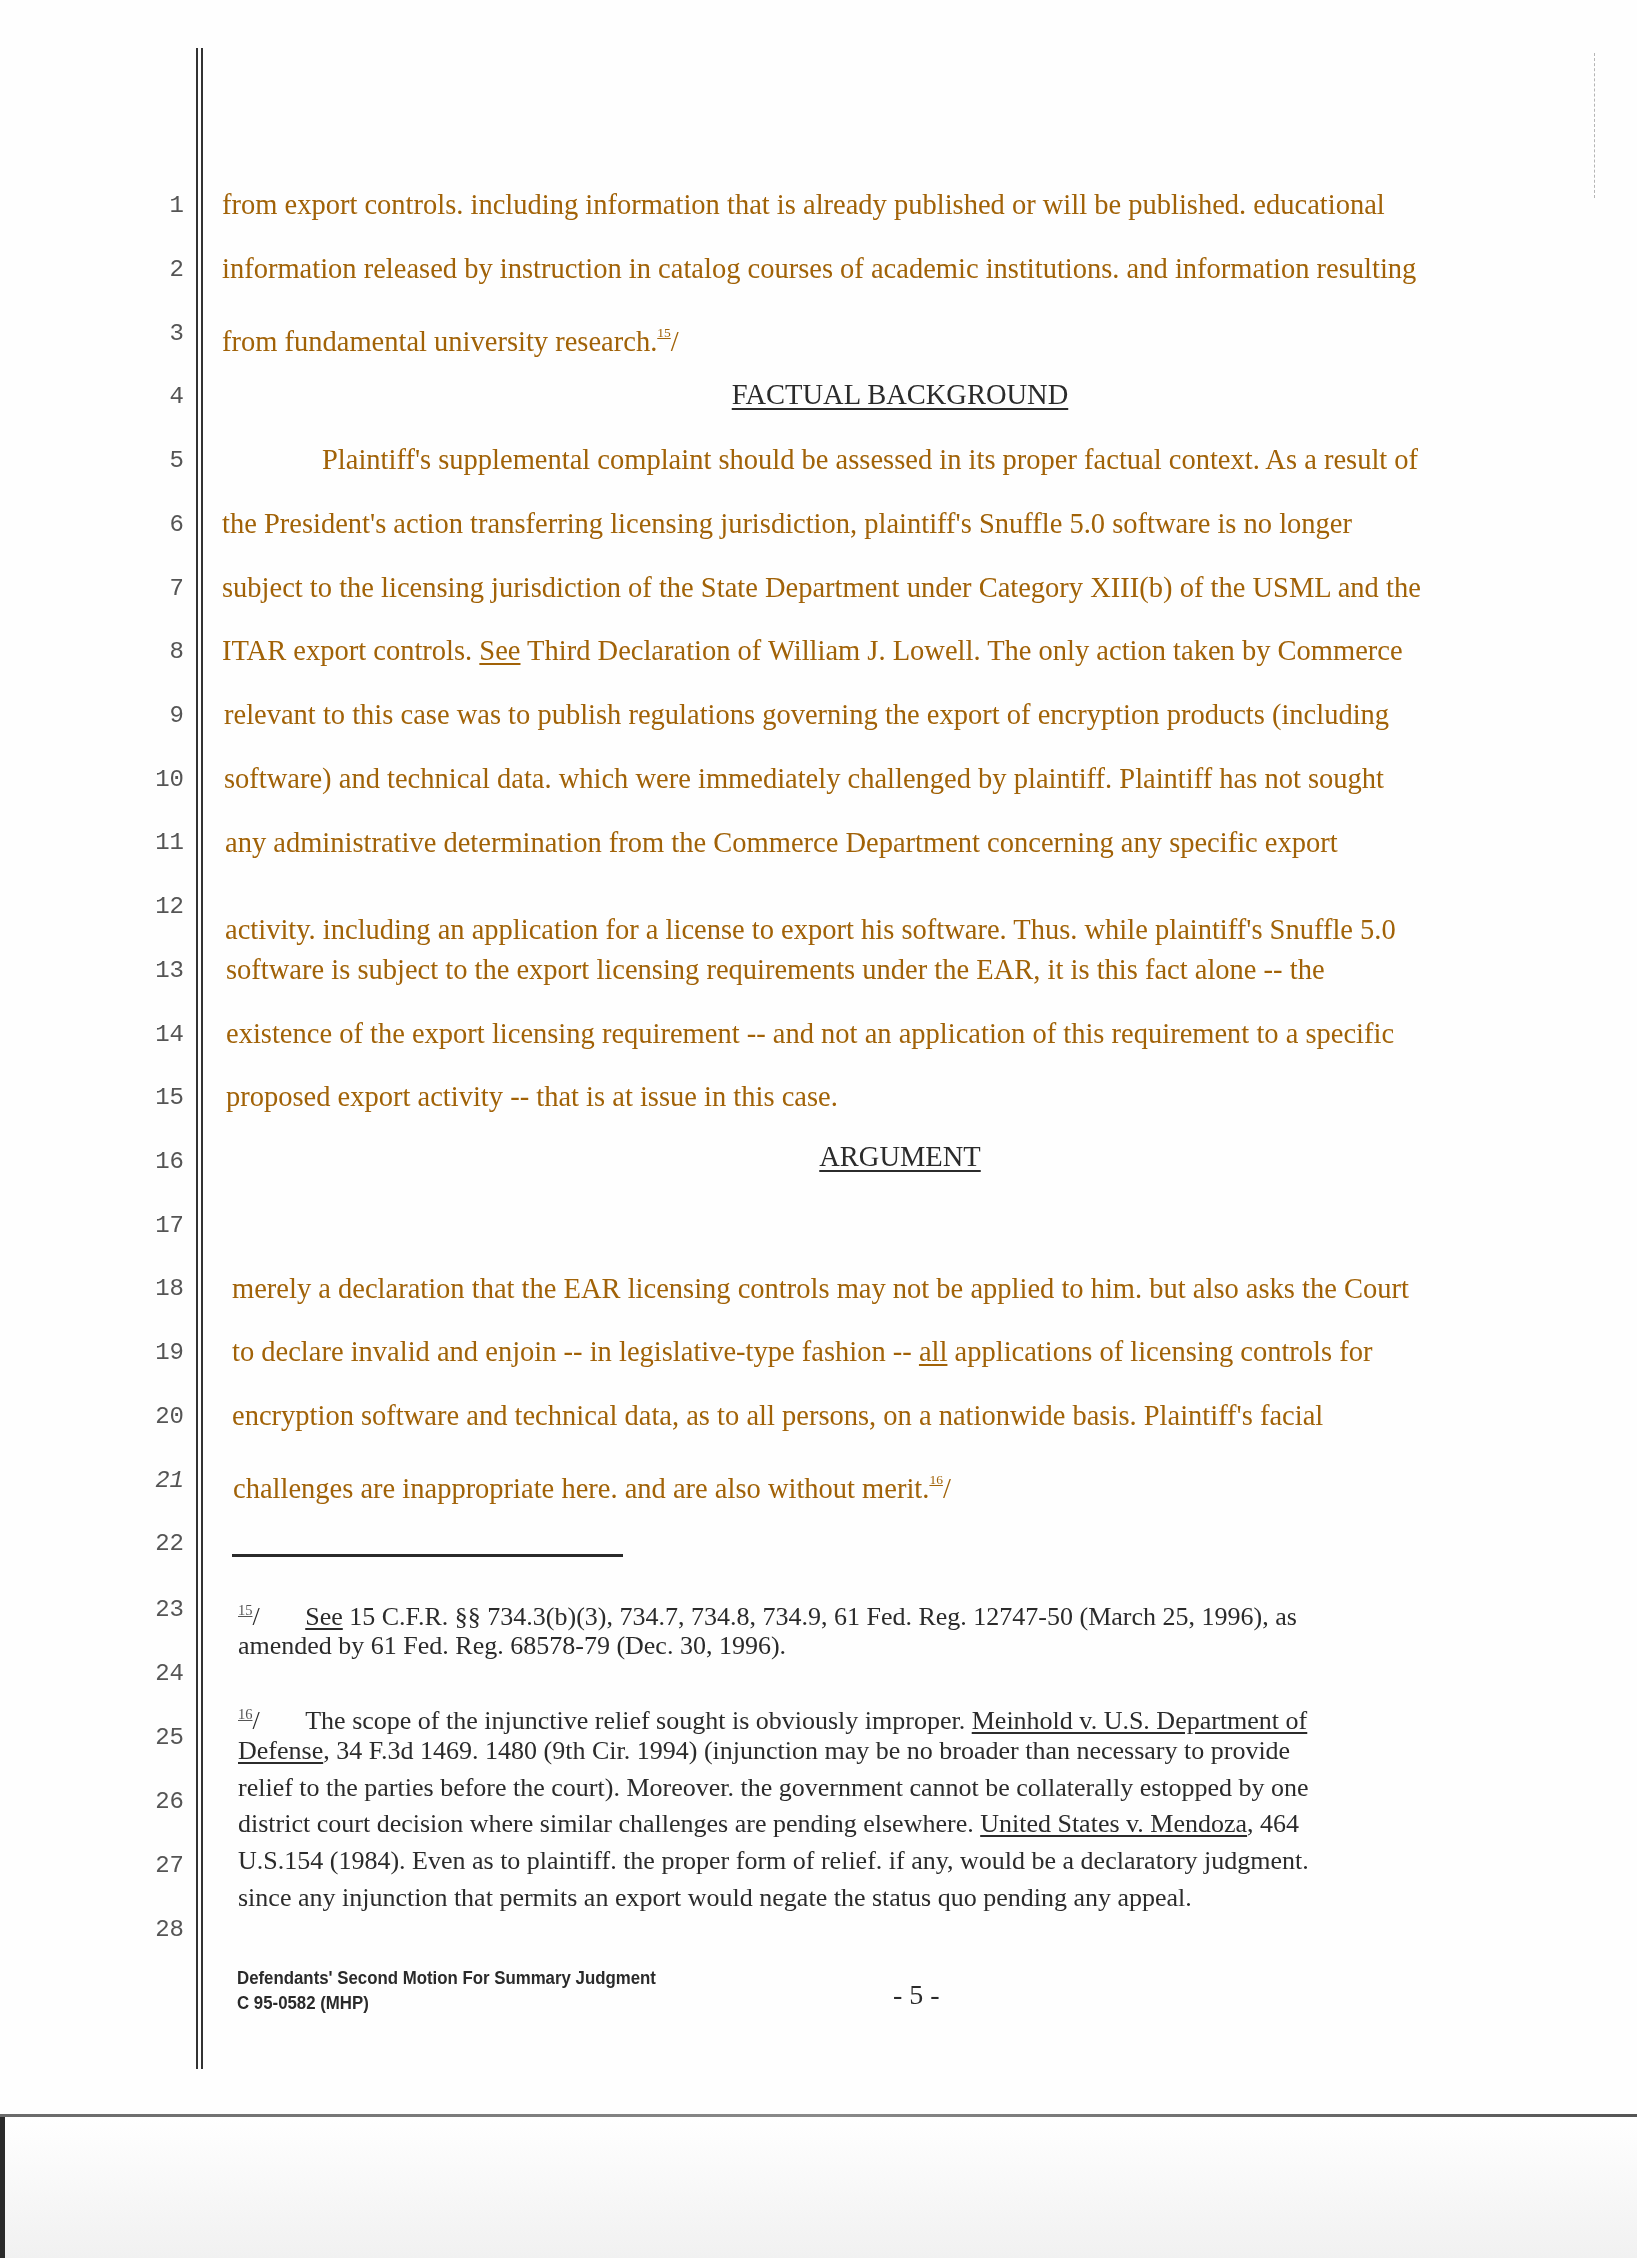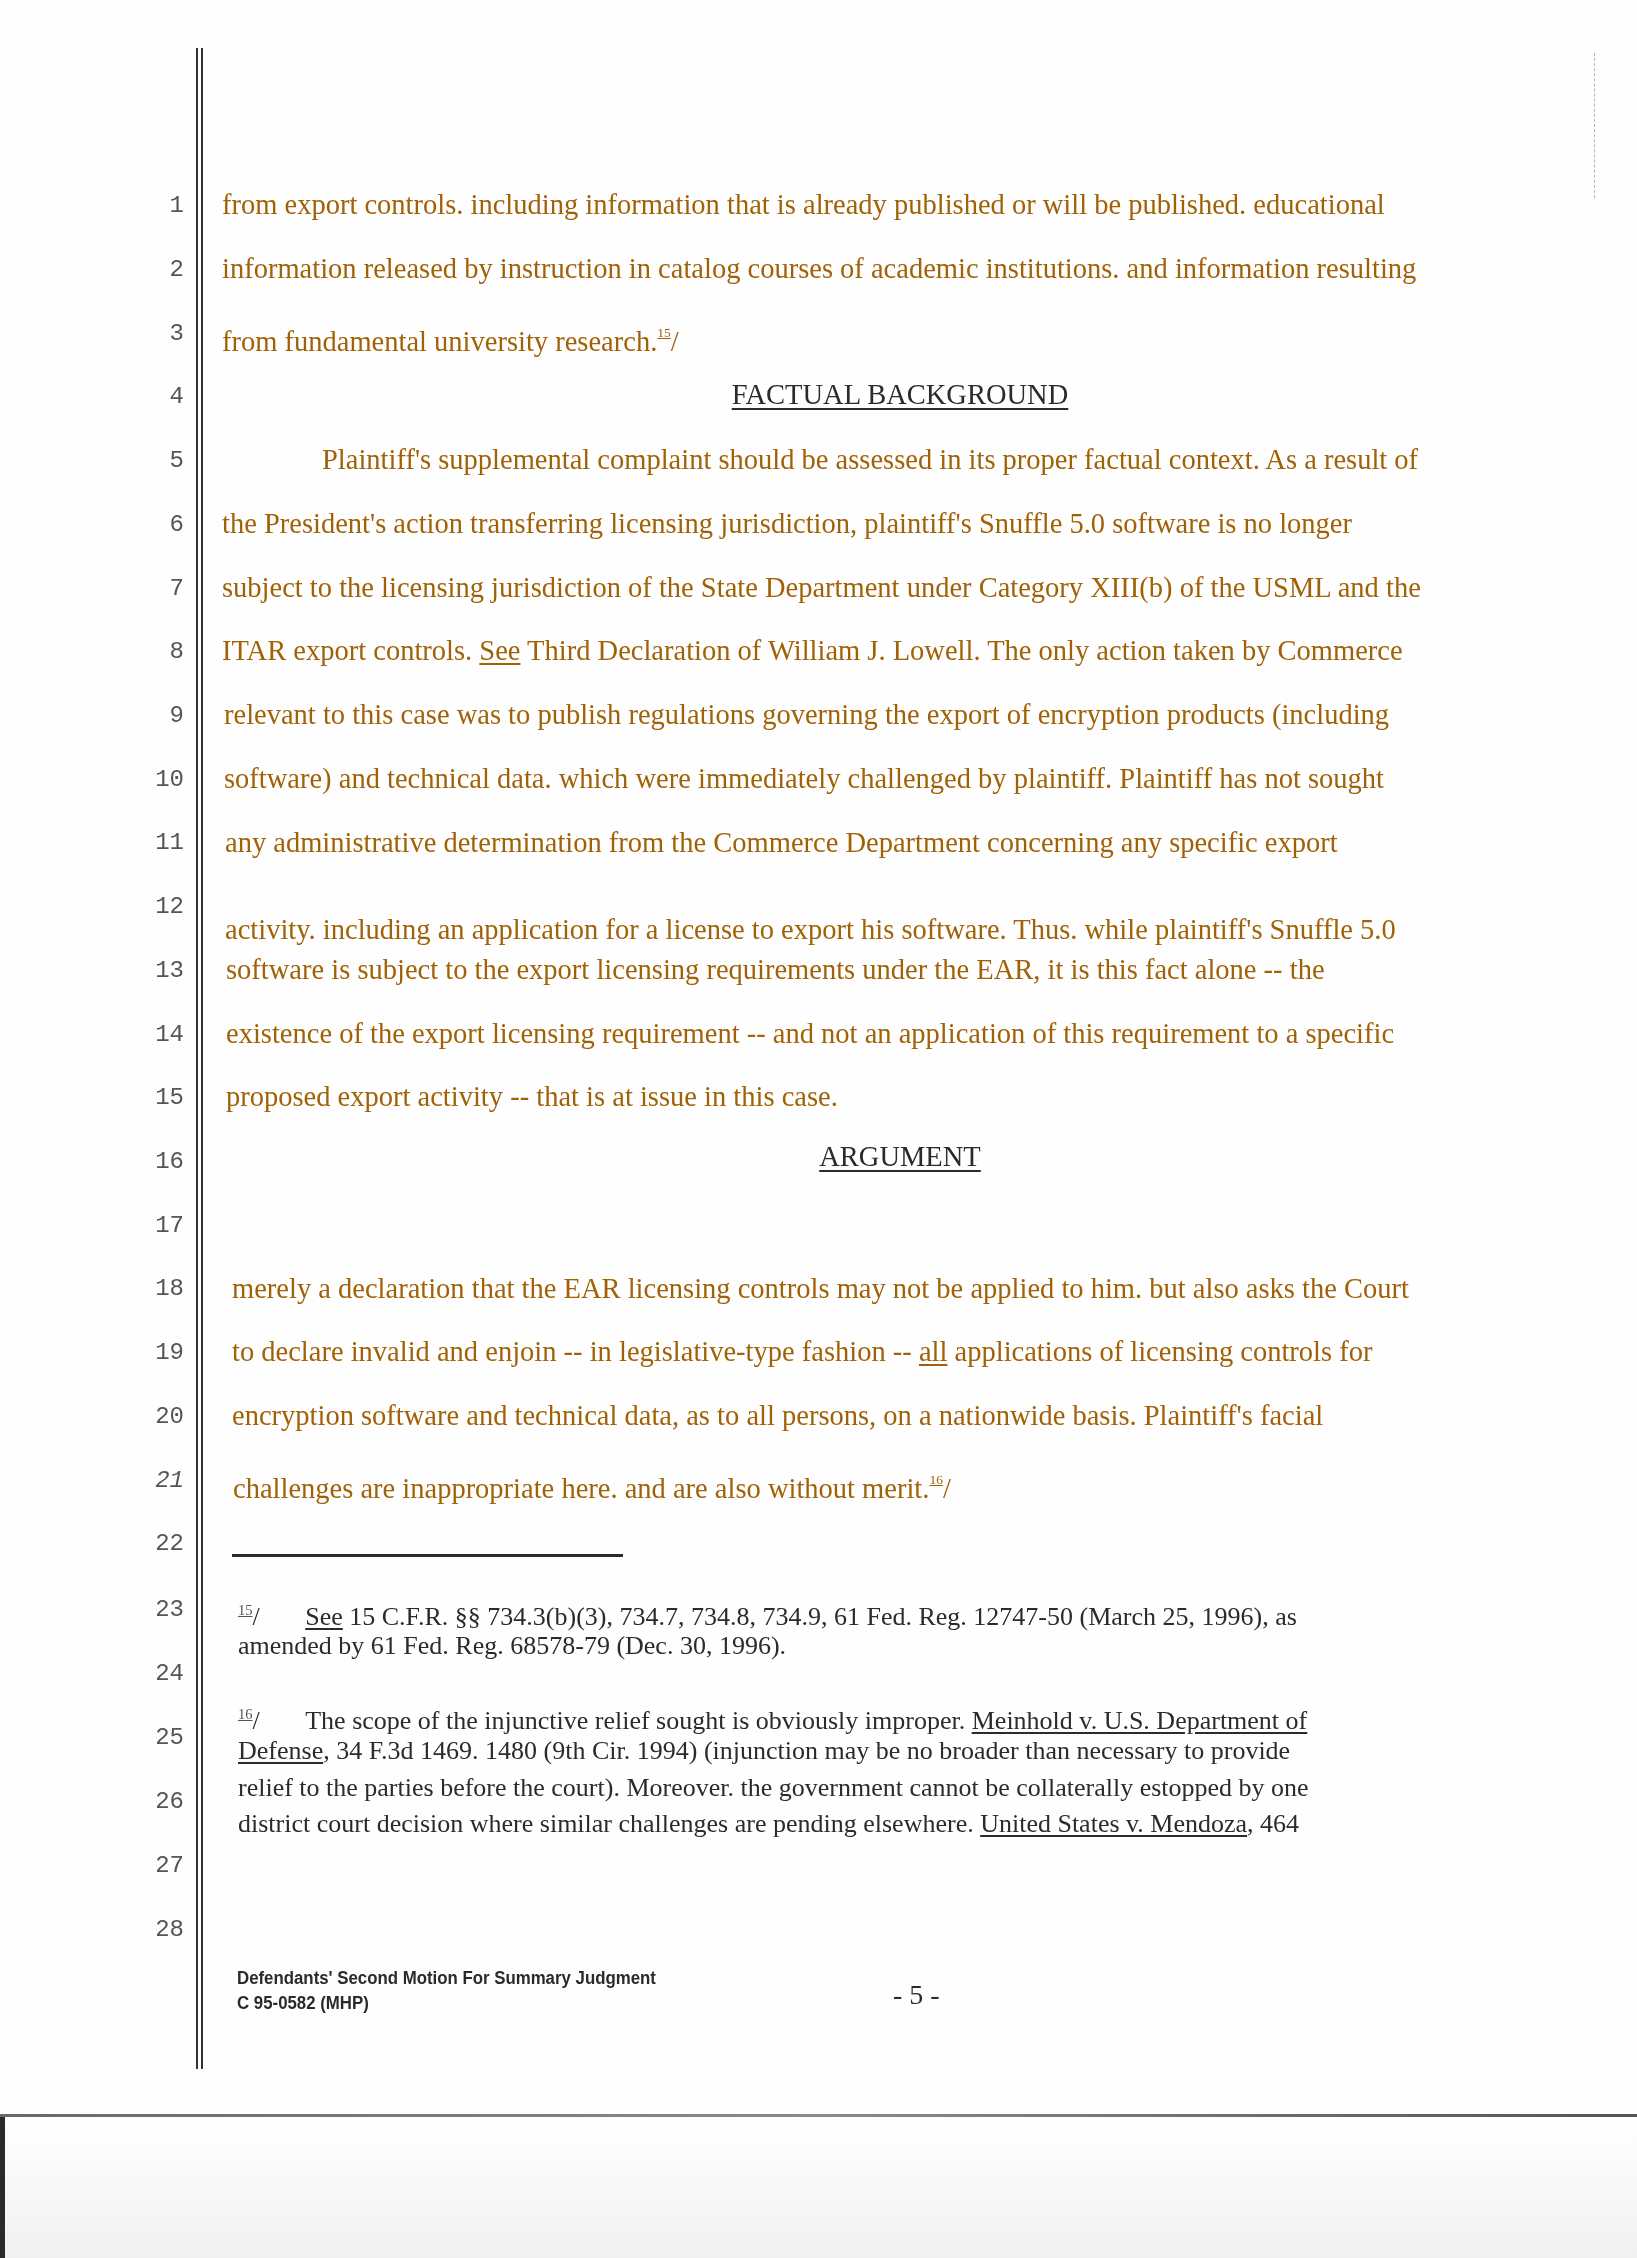--- a/index.html
+++ b/index.html
@@ -99,20 +99,22 @@
 
   <div class="sep"></div>
 
   <div class="fn" style="left:238px; top:1595px;"><span class="fnmark">15</span><span>/&nbsp;&nbsp;&nbsp;&nbsp;&nbsp;&nbsp;&nbsp;</span><span class="u">See</span><span> 15 C.F.R. §§ 734.3(b)(3), 734.7, 734.8, 734.9, 61 Fed. Reg. 12747-50 (March 25, 1996), as</span></div>
   <div class="fn" style="left:238px; top:1630px;">amended by 61 Fed. Reg. 68578-79 (Dec. 30, 1996).</div>
 
   <div class="fn" style="left:238px; top:1699px;"><span class="fnmark">16</span><span>/&nbsp;&nbsp;&nbsp;&nbsp;&nbsp;&nbsp;&nbsp;</span><span>The scope of the injunctive relief sought is obviously improper.  </span><span class="u">Meinhold v. U.S. Department of</span></div>
   <div class="fn" style="left:238px; top:1735px;"><span class="u">Defense</span><span>, 34 F.3d 1469. 1480 (9th Cir. 1994) (injunction may be no broader than necessary to provide</span></div>
   <div class="fn" style="left:238px; top:1772px;">relief to the parties before the court).  Moreover. the government cannot be collaterally estopped by one</div>
   <div class="fn" style="left:238px; top:1808px;"><span>district court decision where similar challenges are pending elsewhere.  </span><span class="u">United States v. Mendoza</span><span>, 464</span></div>
+  <div class="fn" style="left:238px; top:1845px;">U.S.154 (1984).  Even as to plaintiff. the proper form of relief. if any, would be a declaratory judgment.</div>
+  <div class="fn" style="left:238px; top:1882px;">since any injunction that permits an export would negate the status quo pending any appeal.</div>
 
   <div class="footer" style="top:1966px;">Defendants' Second Motion For Summary Judgment</div>
   <div class="footer" style="top:1991px;">C 95-0582 (MHP)</div>
   <div class="pagenum">- 5 -</div>
 </div>
 
 <div class="edge"></div>
 <div class="below"></div>
 <div class="below-left"></div>
 

